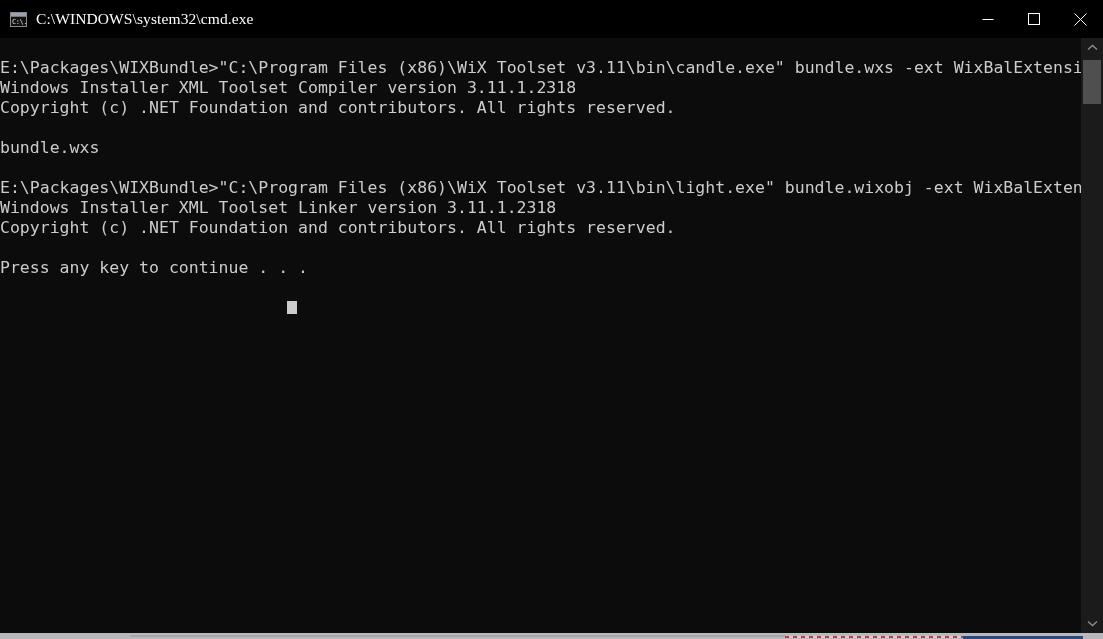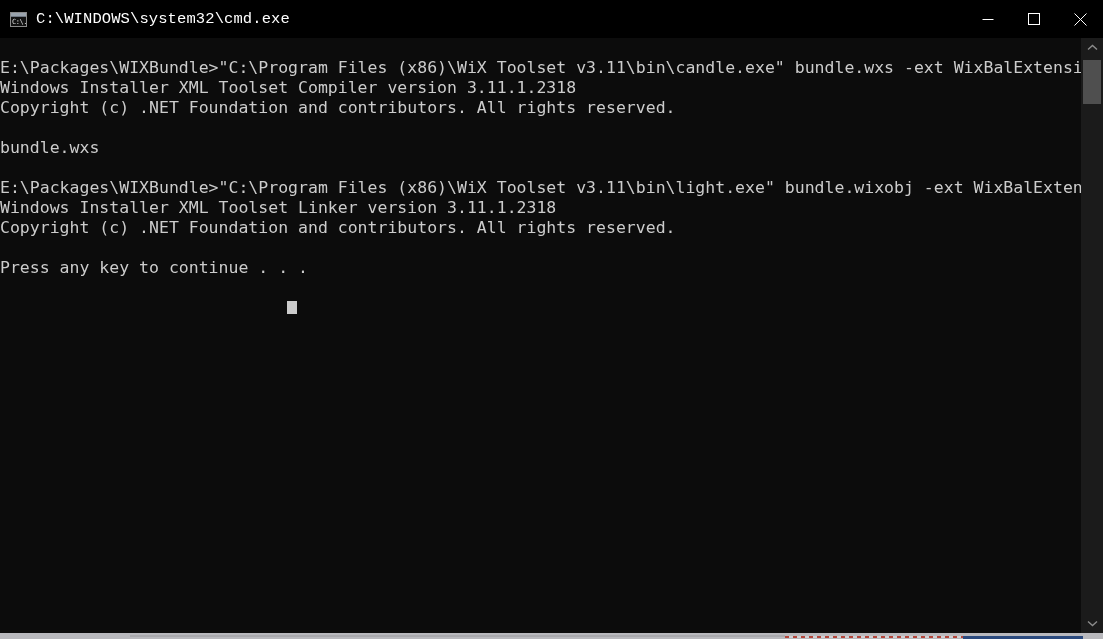--- a/index.html
+++ b/index.html
@@ -101,21 +101,21 @@
     top: 5px;
     font-family: "DejaVu Sans Mono", monospace;
     font-size: 7px;
     line-height: 8px;
     color: #dcdcdc;
     letter-spacing: -0.5px;
     white-space: nowrap;
   }
   #window-title {
     color: #ffffff;
-    font-family: Liberation Mono, monospace;
+    font-family: Liberation Serif, serif;
     font-size: 15.5px;
     line-height: 38px;
     letter-spacing: 0.1px;
     white-space: nowrap;
     user-select: none;
   }
 
   #window-controls {
     position: absolute;
     right: 0;

